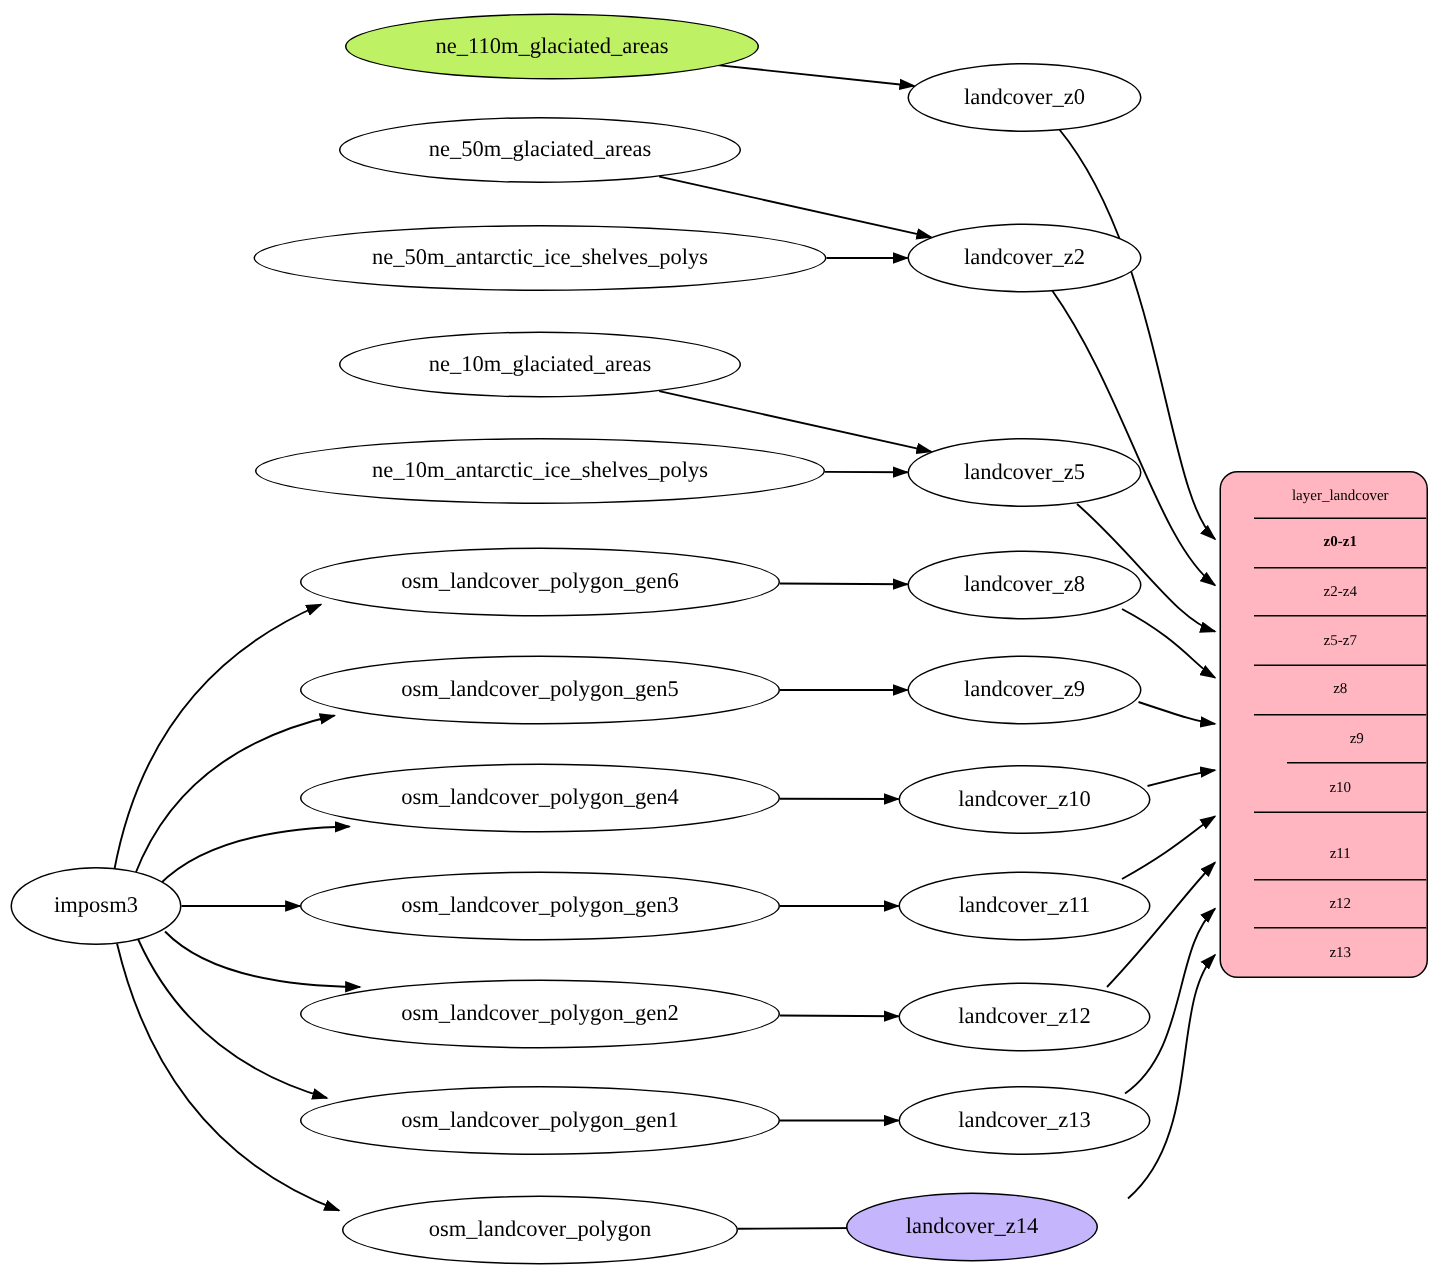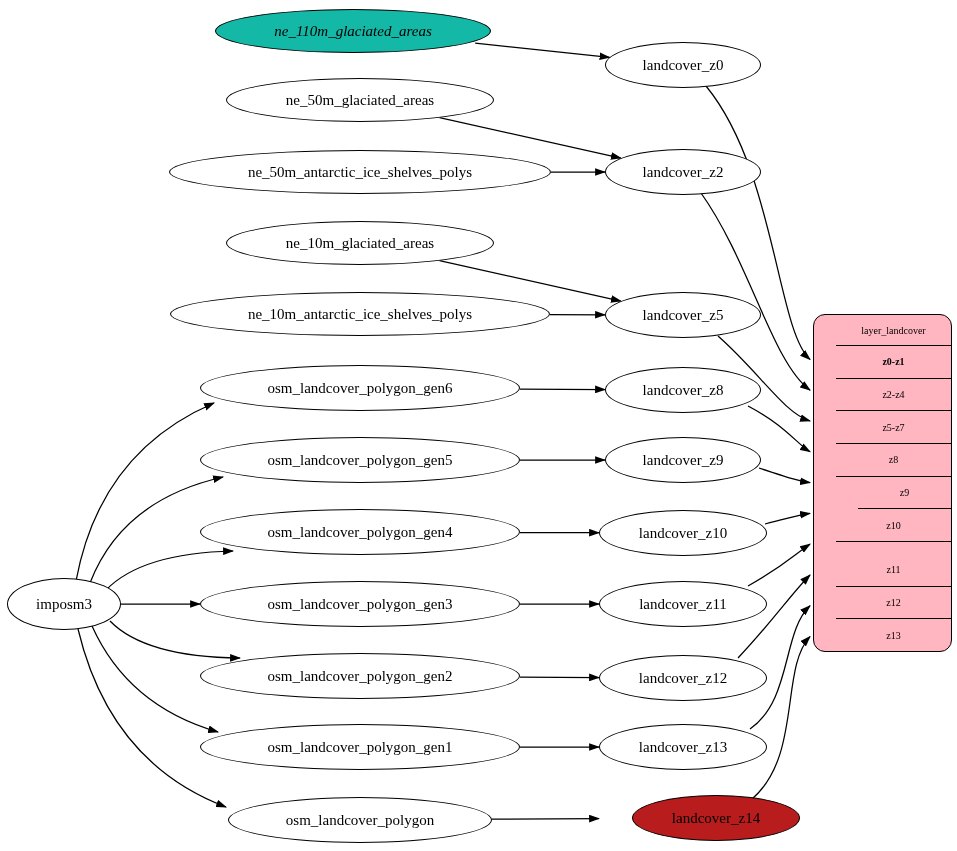--- a/index.html
+++ b/index.html
@@ -66,21 +66,21 @@
       <path d="M718,336 C760,373 784,413 810,421" fill="none" stroke="#000000" stroke-width="1.25" marker-end="url(#arrow)"></path>
       <path d="M748,406 C786,426 797,444 810,451.8" fill="none" stroke="#000000" stroke-width="1.25" marker-end="url(#arrow)"></path>
       <path d="M759,468 C789,478 798,481 810,482.6" fill="none" stroke="#000000" stroke-width="1.25" marker-end="url(#arrow)"></path>
       <path d="M765,524 C790,518 798,515 810,513.4" fill="none" stroke="#000000" stroke-width="1.25" marker-end="url(#arrow)"></path>
       <path d="M748,586 C784,566 795,554 810,544.2" fill="none" stroke="#000000" stroke-width="1.25" marker-end="url(#arrow)"></path>
       <path d="M738,658 C772,622 792,593 810,575" fill="none" stroke="#000000" stroke-width="1.25" marker-end="url(#arrow)"></path>
       <path d="M750,729 C792,700 782,632 810,605.8" fill="none" stroke="#000000" stroke-width="1.25" marker-end="url(#arrow)"></path>
       <path d="M752,799 C802,756 780,668 810,636.6" fill="none" stroke="#000000" stroke-width="1.25" marker-end="url(#arrow)"></path>
     </svg>
   <div id="node-layer">
-      <div class="node" style="left: 215px; top: 9px; width: 276px; height: 44px; background: #14b8a6; border-color: rgb(0, 0, 0); font-style: italic;">
+      <div class="node" style="left: 230px; top: 9px; width: 276px; height: 44px; background: #bef264; border-color: rgb(0, 0, 0);">
         <span>ne_110m_glaciated_areas</span>
       </div>
       <div class="node" style="left: 226px; top: 78px; width: 268px; height: 44px; background: rgb(255, 255, 255); border-color: rgb(0, 0, 0);">
         <span>ne_50m_glaciated_areas</span>
       </div>
       <div class="node" style="left: 169px; top: 150px; width: 382px; height: 44px; background: rgb(255, 255, 255); border-color: rgb(0, 0, 0);">
         <span>ne_50m_antarctic_ice_shelves_polys</span>
       </div>
       <div class="node" style="left: 226px; top: 221px; width: 268px; height: 44px; background: rgb(255, 255, 255); border-color: rgb(0, 0, 0);">
         <span>ne_10m_glaciated_areas</span>
@@ -132,21 +132,21 @@
       </div>
       <div class="node" style="left: 599px; top: 581px; width: 168px; height: 46px; background: rgb(255, 255, 255); border-color: rgb(0, 0, 0);">
         <span>landcover_z11</span>
       </div>
       <div class="node" style="left: 599px; top: 655px; width: 168px; height: 46px; background: rgb(255, 255, 255); border-color: rgb(0, 0, 0);">
         <span>landcover_z12</span>
       </div>
       <div class="node" style="left: 599px; top: 724px; width: 168px; height: 46px; background: rgb(255, 255, 255); border-color: rgb(0, 0, 0);">
         <span>landcover_z13</span>
       </div>
-      <div class="node" style="left: 632px; top: 795px; width: 168px; height: 46px; background: #b91c1c; border-color: rgb(0, 0, 0);">
+      <div class="node" style="left: 564px; top: 795px; width: 168px; height: 46px; background: #c4b5fd; border-color: rgb(0, 0, 0);">
         <span>landcover_z14</span>
       </div>
     </div>
   <div class="tablenode" id="table-node" style="left: 813px; top: 314px; width: 139px; height: 338px; background: rgb(255, 182, 193); border-color: rgb(0, 0, 0);">
     <div class="thead" style="border-color: rgb(0, 0, 0);">layer_landcover</div>
     <div class="trows" id="table-rows">
         <div class="trow" style="border-color: rgb(0, 0, 0); font-weight: bold;">z0-z1</div>
         <div class="trow" style="border-color: rgb(0, 0, 0);">z2-z4</div>
         <div class="trow" style="border-color: rgb(0, 0, 0);">z5-z7</div>
         <div class="trow" style="border-color: rgb(0, 0, 0);">z8</div>

